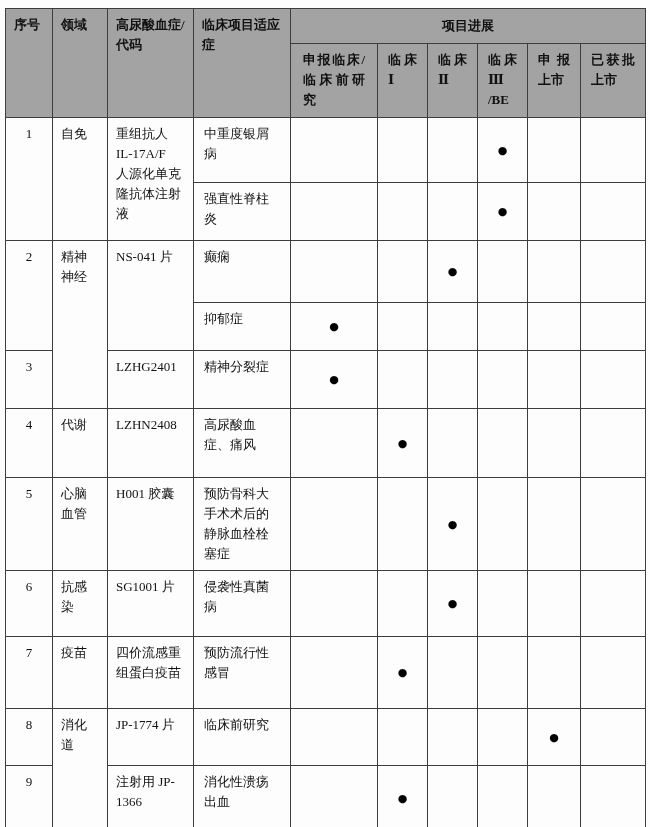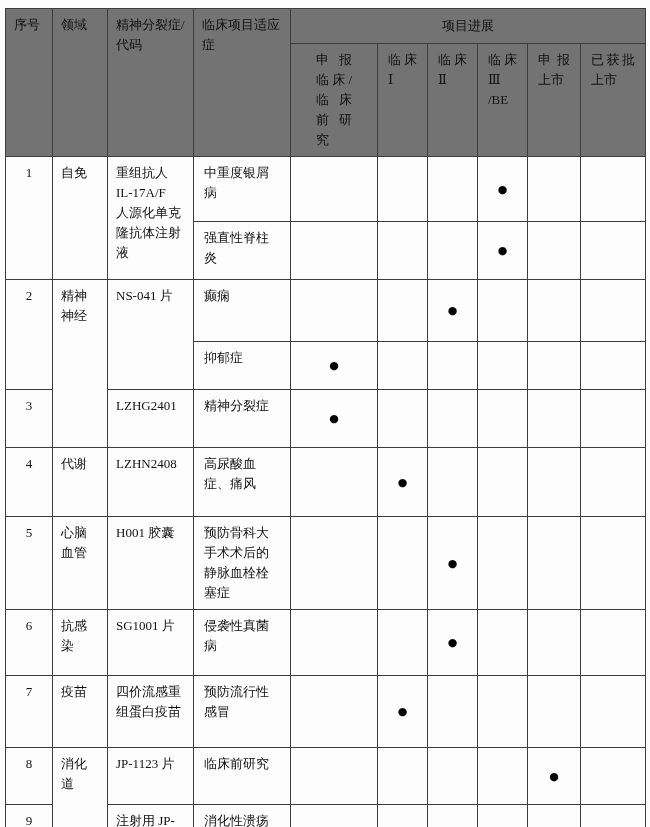--- a/index.html
+++ b/index.html
@@ -22,35 +22,35 @@
     font-size: 13px;
   }
   th, td {
     border: 1px solid #3d3d3d;
     vertical-align: top;
     padding: 6px 8px;
     line-height: 20px;
     word-break: normal;
   }
   th {
-    font-weight: normal;
+    font-weight: bold;
     text-align: left;
-    background: #737373;
+    background: #a3a3a3;
   }
   th.progress-span {
     text-align: center;
     vertical-align: middle;
   }
   th.stage {
     text-align: justify;
     text-align-last: left;
     padding: 6px 10px;
   }
   th.stage-wide {
-    padding: 6px 25px;
+    padding: 6px 12px;
   }
   td.seq {
     text-align: center;
   }
   td.project {
     padding: 6px 12px 6px 8px;
     font-family: Liberation Serif, serif;
   }
   td.ind {
     padding: 6px 10px;
@@ -79,21 +79,21 @@
       <col style="width:50px">
       <col style="width:50px">
     <col style="width:53px">
       <col style="width:65px">
   </colgroup>
 
   <thead>
     <tr style="height:35px">
       <th rowspan="2">序号</th>
       <th rowspan="2">领域</th>
-      <th rowspan="2">精神分裂症/代码</th>
+      <th rowspan="2">高尿酸血症/代码</th>
       <th rowspan="2">临床项目适应症</th>
       <th colspan="6" class="progress-span">项目进展</th>
     </tr>
     <tr style="height:74px">
       <th class="stage stage-wide">申报临床/临床前研究</th>
       <th class="stage">临床 Ⅰ</th>
       <th class="stage">临床 Ⅱ</th>
       <th class="stage">临床 Ⅲ /BE</th>
       <th class="stage">申报 上市</th>
       <th class="stage">已获批 上市</th>
@@ -208,21 +208,21 @@
       <td class="mark">●</td>
       <td class="mark"></td>
       <td class="mark"></td>
       <td class="mark"></td>
       <td class="mark"></td>
     </tr>
 
     <tr style="height:57px">
       <td class="seq">8</td>
       <td rowspan="2">消化道</td>
-      <td class="project">JP-1123 片</td>
+      <td class="project">JP-1774 片</td>
       <td class="ind">临床前研究</td>
       <td class="mark"></td>
       <td class="mark"></td>
       <td class="mark"></td>
       <td class="mark"></td>
       <td class="mark">●</td>
       <td class="mark"></td>
     </tr>
 
     <tr style="height:65px">

